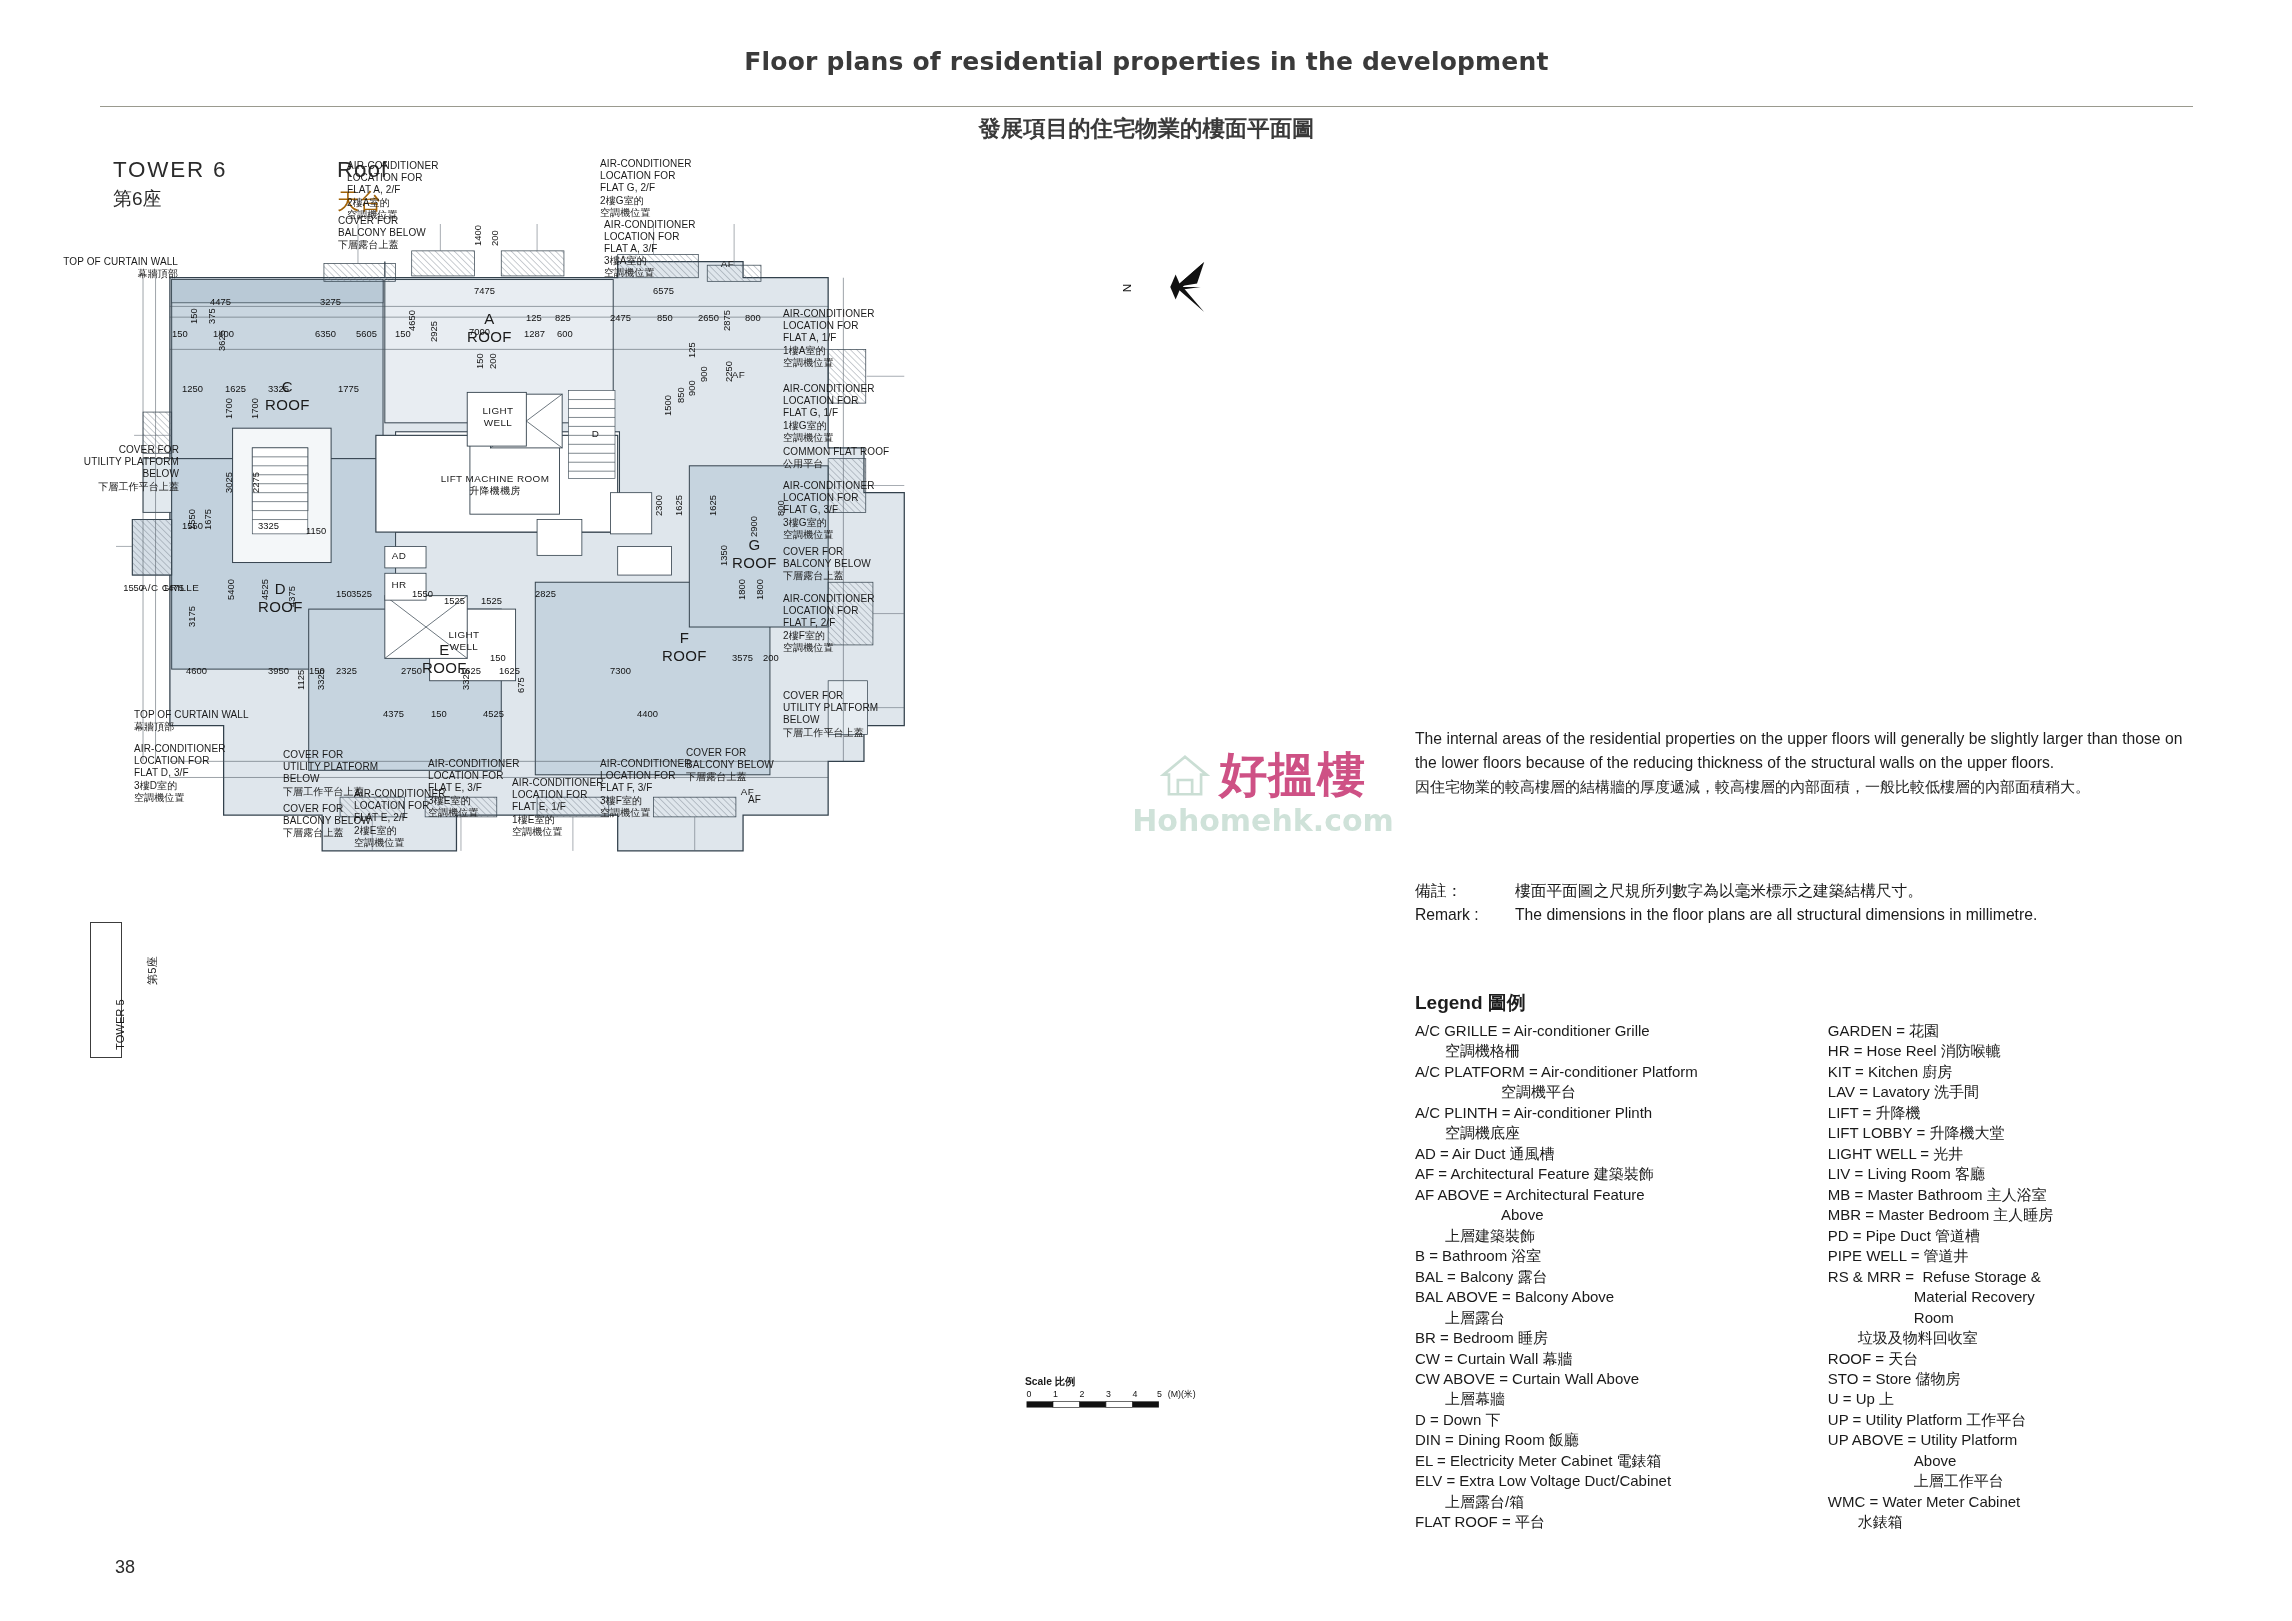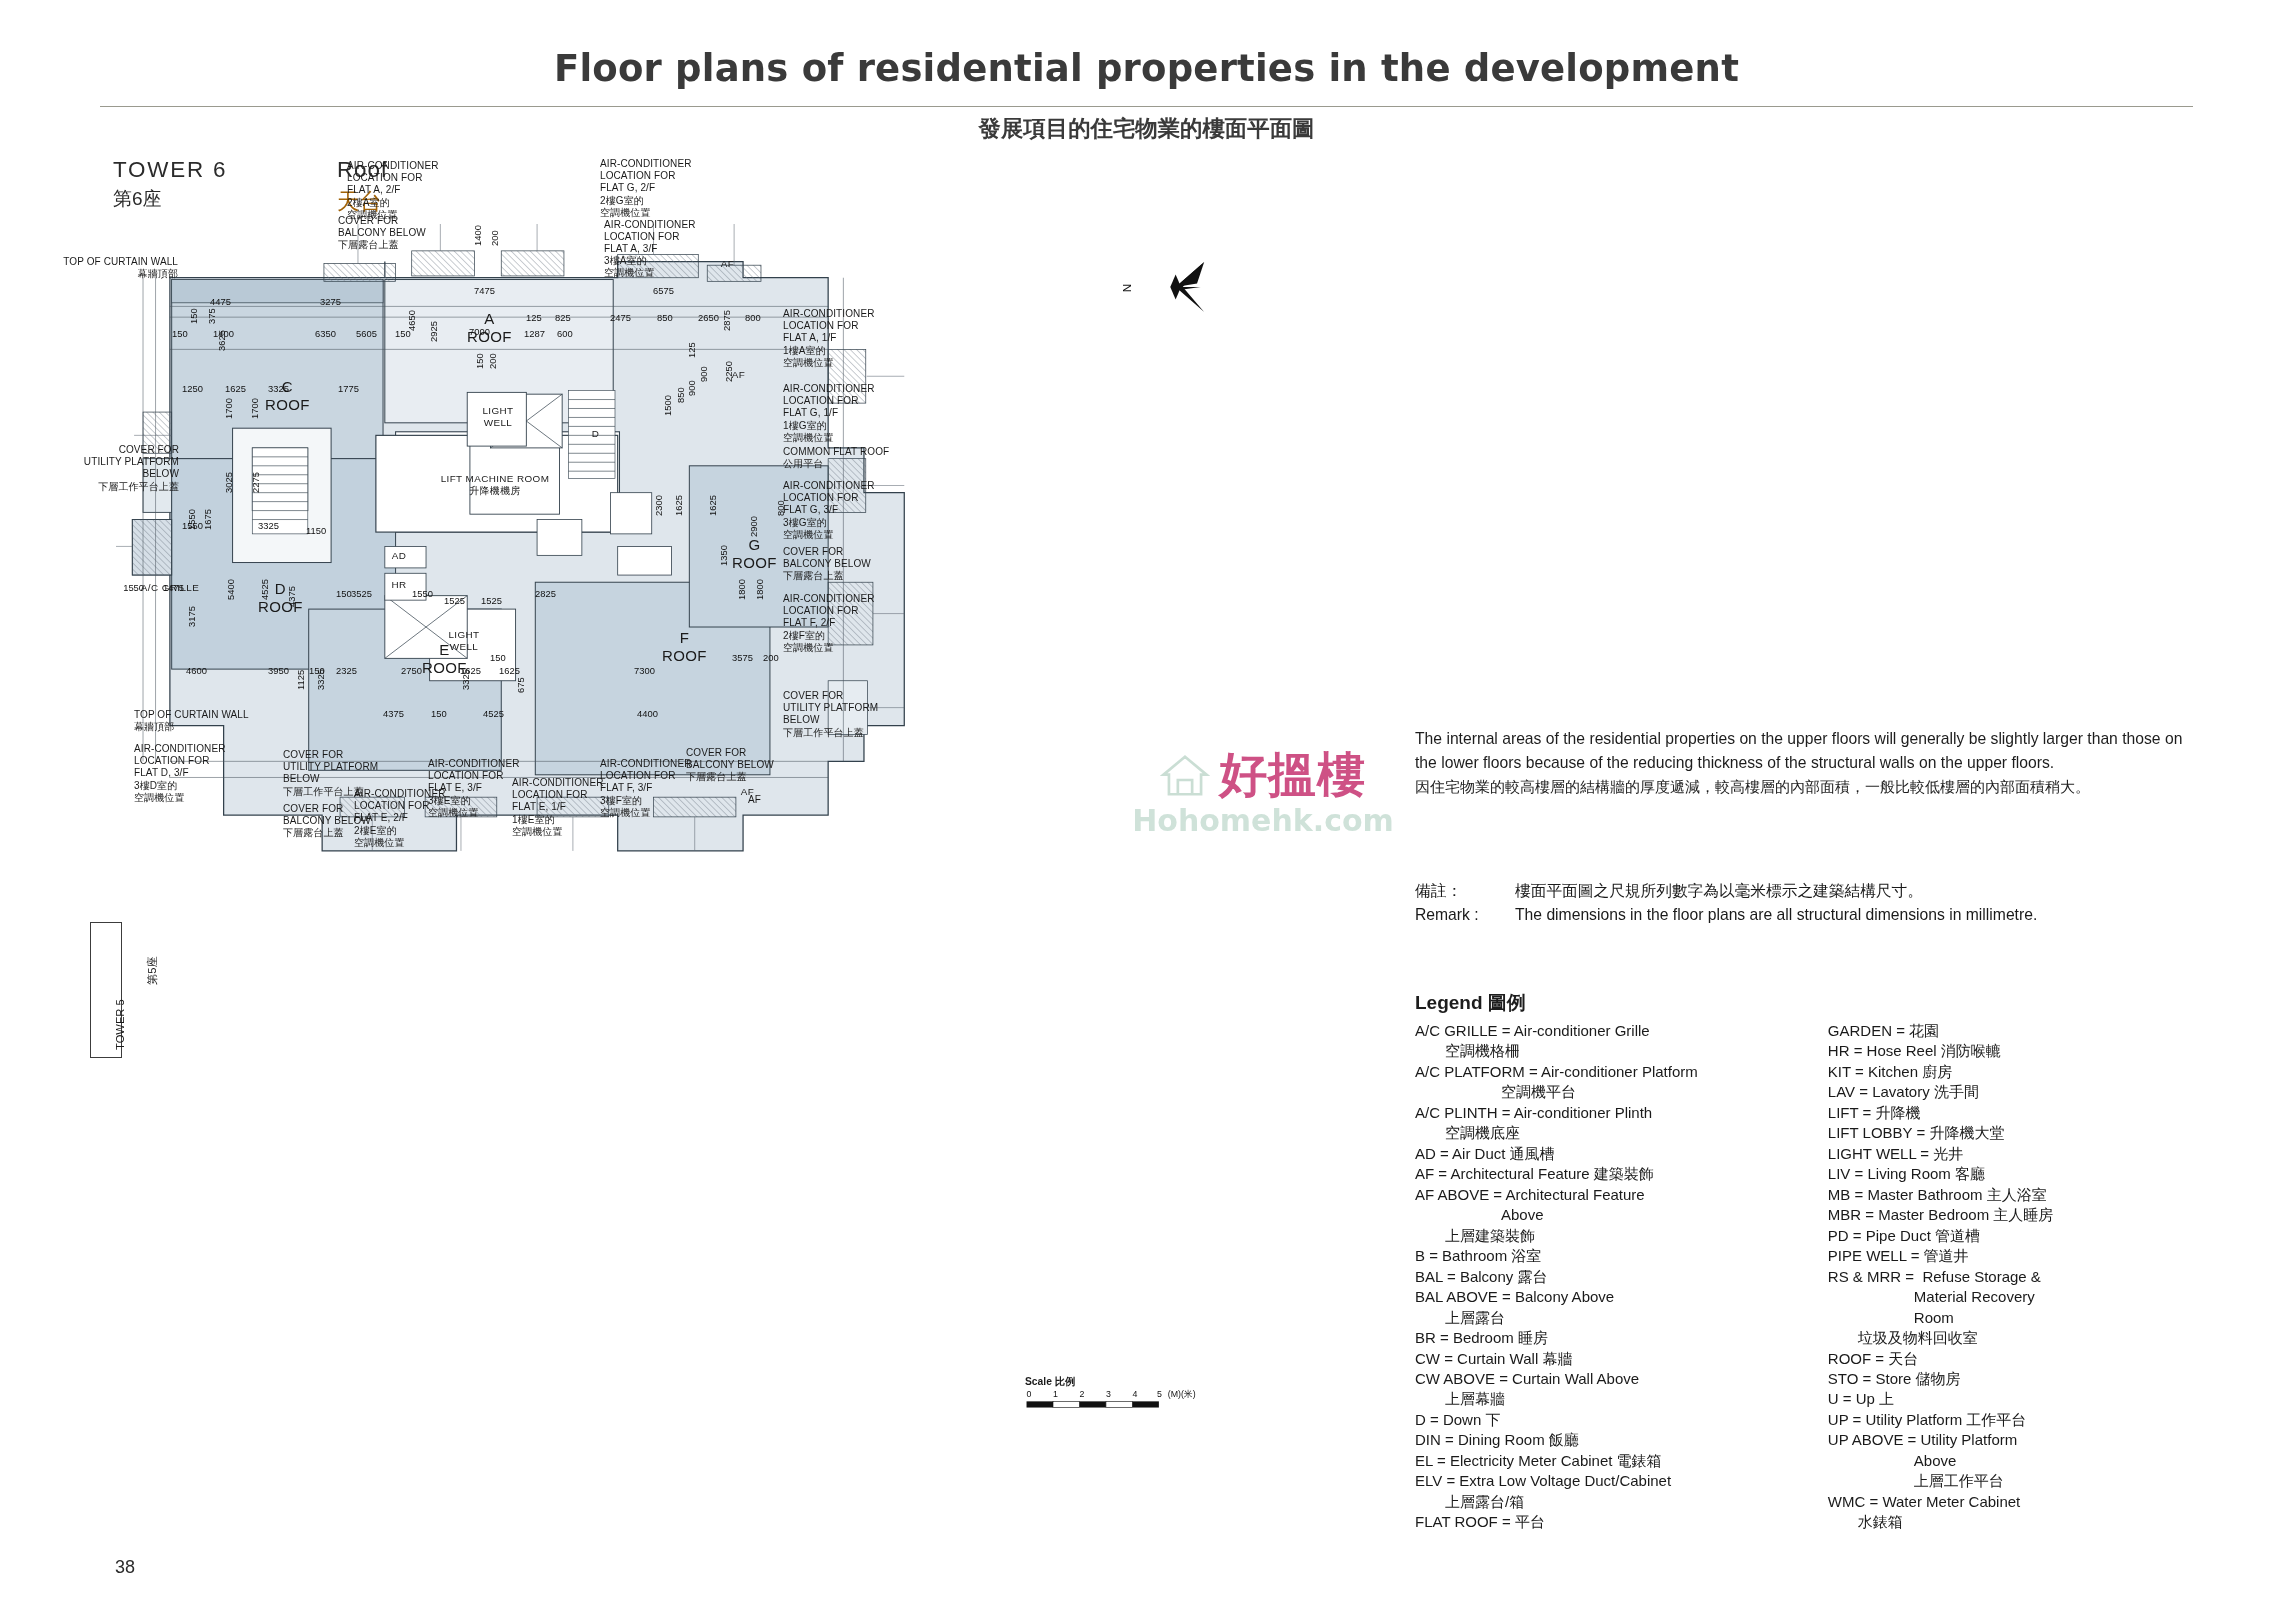--- a/index.html
+++ b/index.html
@@ -21,21 +21,21 @@
   }
 
   
   .header {
     position: absolute;
     left: 0; right: 0; top: 47px;
     text-align: center;
   }
   .header-en {
     font-family: "DejaVu Sans", sans-serif;
-    font-size: 37px;
+    font-size: 25px;
     font-weight: bold;
     color: #3a3a3a;
     letter-spacing: 0.2px;
   }
   .header-rule {
     position: absolute;
     left: 100px; right: 100px;
     top: 106px;
     border-top: 0.9px solid #9a9a8f;
   }
@@ -589,21 +589,21 @@
     <div class="dim" style="left:7.2px; top:358px;">1550</div>
     <div class="dim" style="left:47px; top:358px;">1475</div>
     <div class="dim" style="left:70px; top:441px;">4600</div>
     <div class="dim" style="left:152px; top:441px;">3950</div>
     <div class="dim" style="left:193px; top:441px;">150</div>
     <div class="dim" style="left:220px; top:441px;">2325</div>
     <div class="dim" style="left:285px; top:441px;">2750</div>
     <div class="dim" style="left:344px; top:441px;">1625</div>
     <div class="dim" style="left:374px; top:428px;">150</div>
     <div class="dim" style="left:383px; top:441px;">1625</div>
-    <div class="dim" style="left:518px; top:441px;">7300</div>
+    <div class="dim" style="left:494px; top:441px;">7300</div>
     <div class="dim" style="left:616px; top:428px;">3575</div>
     <div class="dim" style="left:647px; top:428px;">200</div>
     <div class="dim" style="left:267px; top:484px;">4375</div>
     <div class="dim" style="left:315px; top:484px;">150</div>
     <div class="dim" style="left:367px; top:484px;">4525</div>
     <div class="dim" style="left:521px; top:484px;">4400</div>
     <div class="dim" style="left:235px; top:364px;">3525</div>
     <div class="dim" style="left:296px; top:364px;">1550</div>
     <div class="dim" style="left:328px; top:371px;">1525</div>
     <div class="dim" style="left:365px; top:371px;">1525</div>

